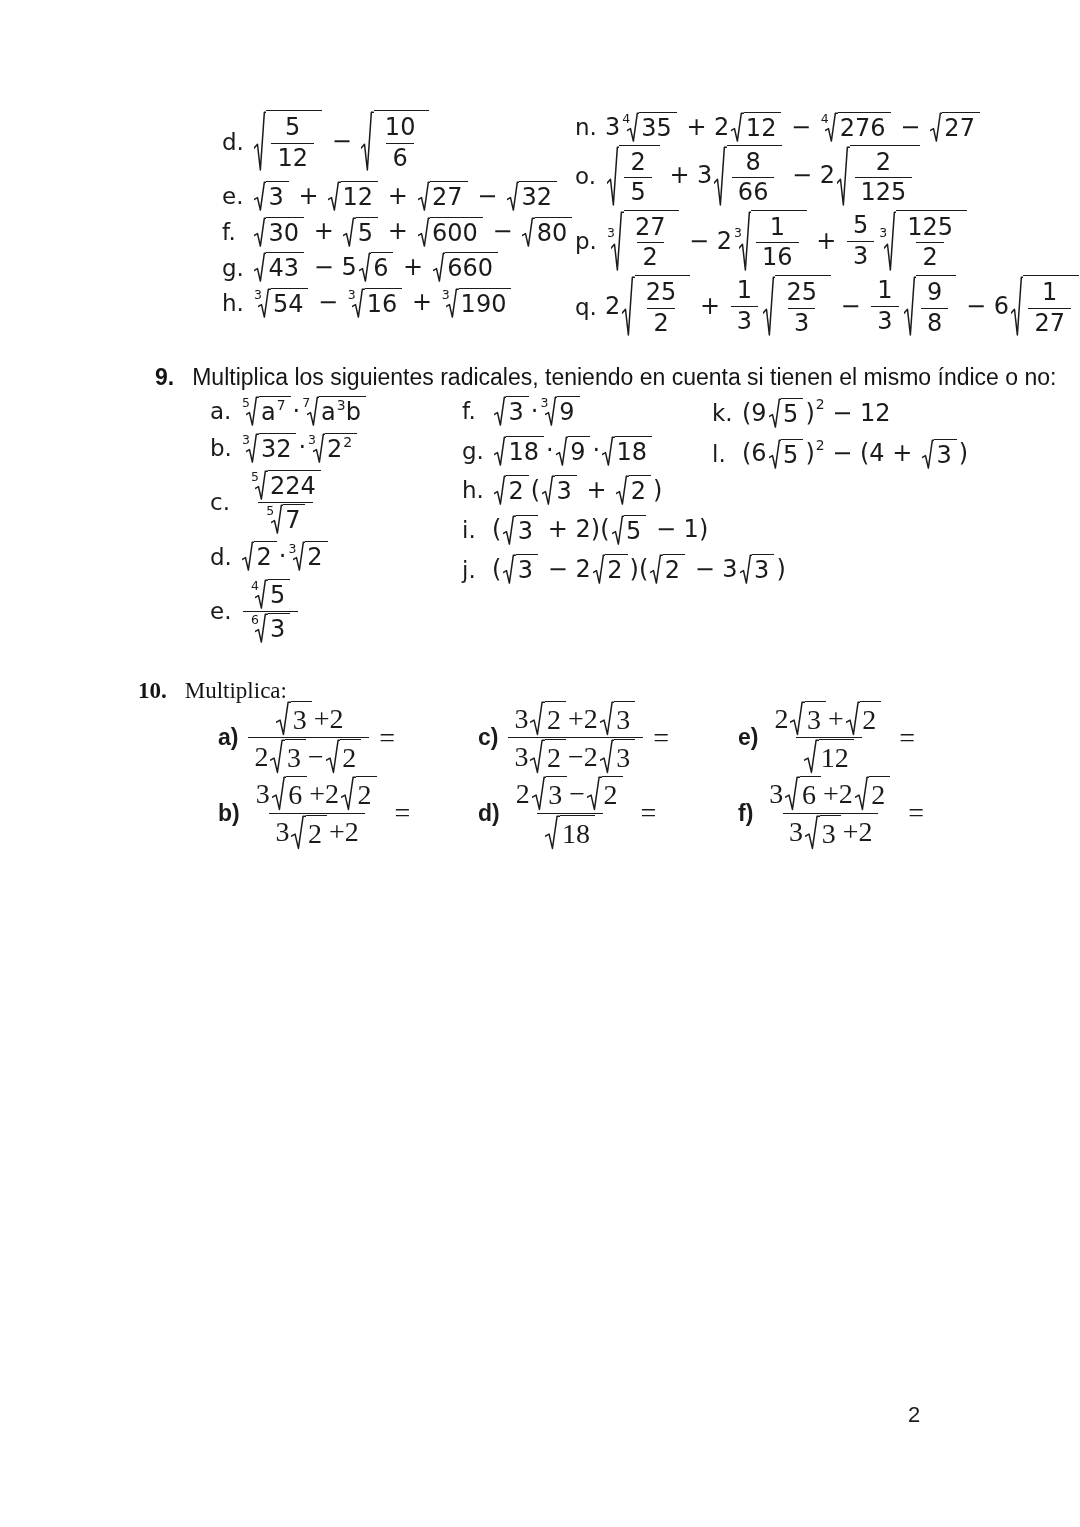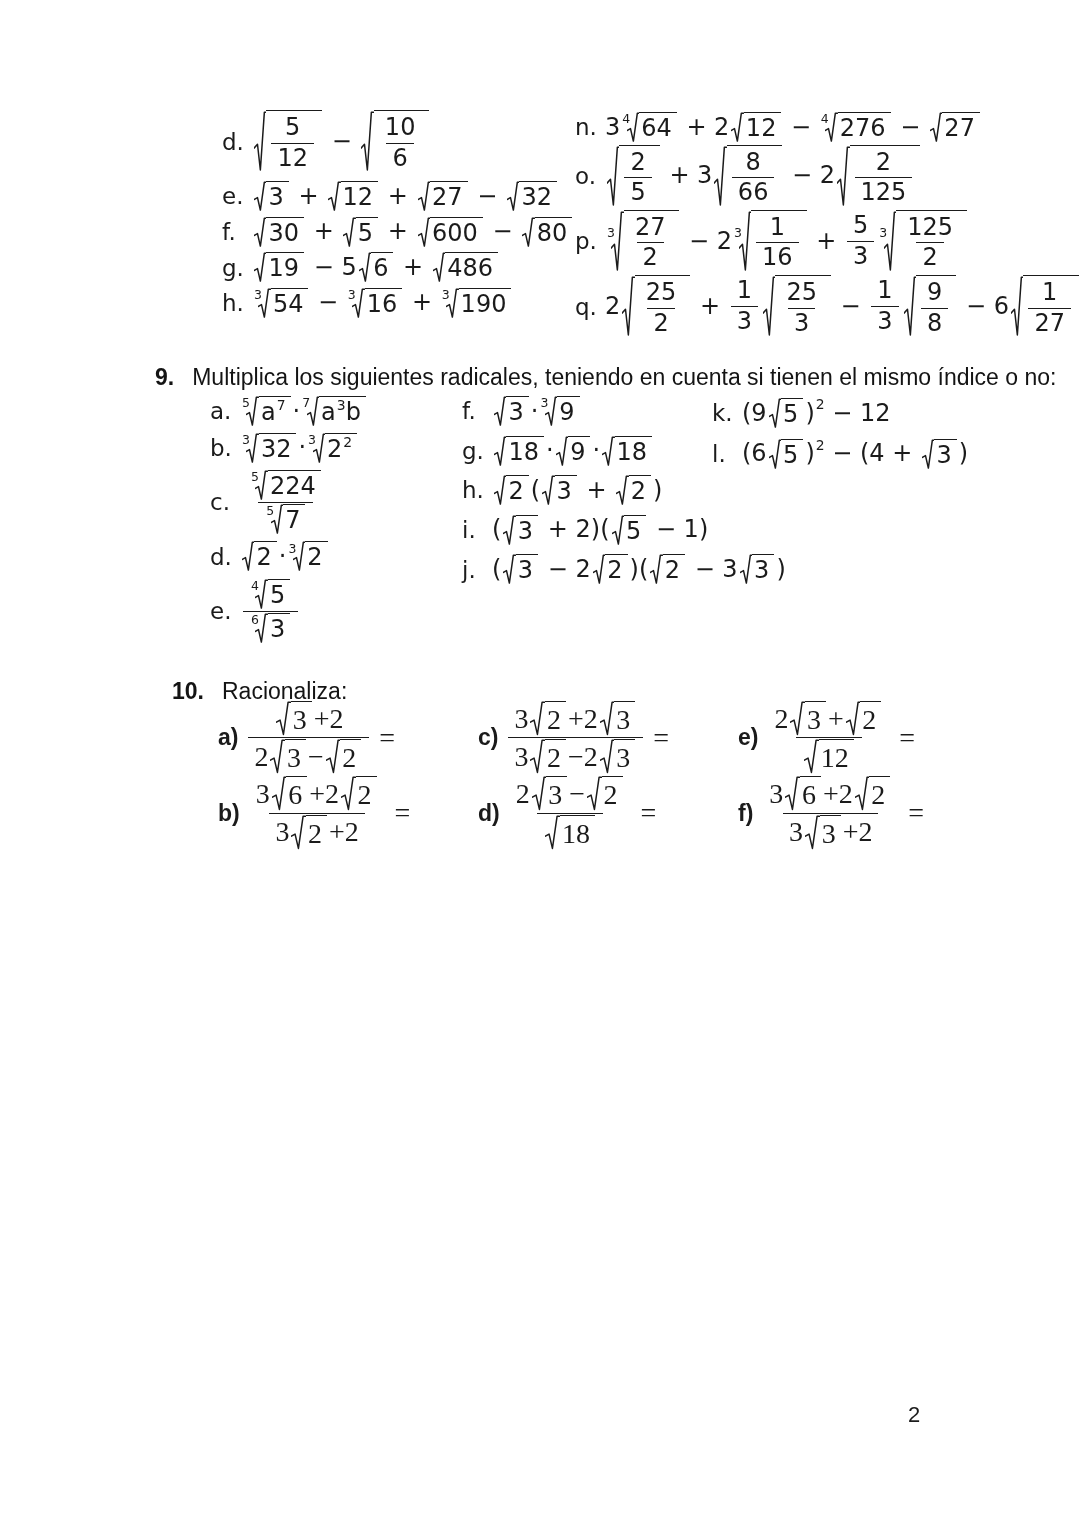--- a/index.html
+++ b/index.html
@@ -45,21 +45,21 @@
   .hdr { position: absolute; display: flex; gap: 18px; font-size: 23px; color: #141414; }
   .hnum { font-weight: bold; }
 
   
   .s8l { left: 222px; top: 110px; } .s8l .row { margin-bottom: 5px; } .s8l .row:first-child { margin-bottom: 8px; }
   .s8r { left: 575px; top: 112px; } .s8r .row { margin-bottom: 2px; }
   .h9  { left: 155px; top: 364px; }
   .s9c1 { left: 210px; top: 396px; } .s9c1 .row { margin-bottom: 6px; }
   .s9c2 { left: 462px; top: 396px; } .s9c2 .row { margin-bottom: 9px; }
   .s9c3 { left: 712px; top: 398px; } .s9c3 .row { margin-bottom: 10px; }
-  .h10 { left: 172px; top: 678px; }
+  .h10 { left: 138px; top: 678px; font-family: Liberation Serif, serif; }
   .s10c1 { left: 218px; top: 700px; }
   .s10c2 { left: 478px; top: 700px; }
   .s10c3 { left: 738px; top: 700px; }
   .pagenum { position: absolute; left: 908px; top: 1402px; font-size: 22px; color: #1b1b1b; }
 </style>
 </head>
 <body>
 
 <div class="page">
 
@@ -181,39 +181,39 @@
         </span>
     </div>
     <div class="row m89">
       <span class="lbl">g.</span>
       <span class="math">
           <span class="root">
             <svg class="rsign" viewBox="0 0 10 24" preserveAspectRatio="none" aria-hidden="true">
               <path d="M0 14.5 L2.8 13 L5.1 22.8 L8.3 0.9 L10 0.9" fill="none" stroke="currentColor" stroke-width="1.5" stroke-linecap="round" stroke-linejoin="round" vector-effect="non-scaling-stroke"></path>
             </svg>
             <span class="rad">
-              <span class="tok">19</span>
+              <span class="tok">43</span>
             </span>
           </span>
           <span class="tok"> − 5</span>
           <span class="root">
             <svg class="rsign" viewBox="0 0 10 24" preserveAspectRatio="none" aria-hidden="true">
               <path d="M0 14.5 L2.8 13 L5.1 22.8 L8.3 0.9 L10 0.9" fill="none" stroke="currentColor" stroke-width="1.5" stroke-linecap="round" stroke-linejoin="round" vector-effect="non-scaling-stroke"></path>
             </svg>
             <span class="rad">
               <span class="tok">6</span>
             </span>
           </span>
           <span class="tok"> + </span>
           <span class="root">
             <svg class="rsign" viewBox="0 0 10 24" preserveAspectRatio="none" aria-hidden="true">
               <path d="M0 14.5 L2.8 13 L5.1 22.8 L8.3 0.9 L10 0.9" fill="none" stroke="currentColor" stroke-width="1.5" stroke-linecap="round" stroke-linejoin="round" vector-effect="non-scaling-stroke"></path>
             </svg>
             <span class="rad">
-              <span class="tok">486</span>
+              <span class="tok">660</span>
             </span>
           </span>
         </span>
     </div>
     <div class="row m89">
       <span class="lbl">h.</span>
       <span class="math">
           <span class="root">
             <span class="ridx">3</span>
             <svg class="rsign" viewBox="0 0 10 24" preserveAspectRatio="none" aria-hidden="true">
@@ -251,21 +251,21 @@
     <div class="row m89">
       <span class="lbl">n.</span>
       <span class="math">
           <span class="tok">3</span>
           <span class="root">
             <span class="ridx">4</span>
             <svg class="rsign" viewBox="0 0 10 24" preserveAspectRatio="none" aria-hidden="true">
               <path d="M0 14.5 L2.8 13 L5.1 22.8 L8.3 0.9 L10 0.9" fill="none" stroke="currentColor" stroke-width="1.5" stroke-linecap="round" stroke-linejoin="round" vector-effect="non-scaling-stroke"></path>
             </svg>
             <span class="rad">
-              <span class="tok">64</span>
+              <span class="tok">35</span>
             </span>
           </span>
           <span class="tok"> + 2</span>
           <span class="root">
             <svg class="rsign" viewBox="0 0 10 24" preserveAspectRatio="none" aria-hidden="true">
               <path d="M0 14.5 L2.8 13 L5.1 22.8 L8.3 0.9 L10 0.9" fill="none" stroke="currentColor" stroke-width="1.5" stroke-linecap="round" stroke-linejoin="round" vector-effect="non-scaling-stroke"></path>
             </svg>
             <span class="rad">
               <span class="tok">12</span>
             </span>
@@ -830,21 +830,21 @@
               <span class="tok">3</span>
             </span>
           </span>
           <span class="tok">)</span>
         </span>
     </div>
   </div>
 
   <div class="hdr h10">
     <span class="hnum">10.</span>
-    <span>Racionaliza:</span>
+    <span>Multiplica:</span>
   </div>
 
   <div class="sec s10c1">
     <div class="row m10">
       <span class="lbl">a)</span>
       <span class="math">
           <span class="frac">
             <span class="fnum">
               <span class="root">
                 <svg class="rsign" viewBox="0 0 10 24" preserveAspectRatio="none" aria-hidden="true">

